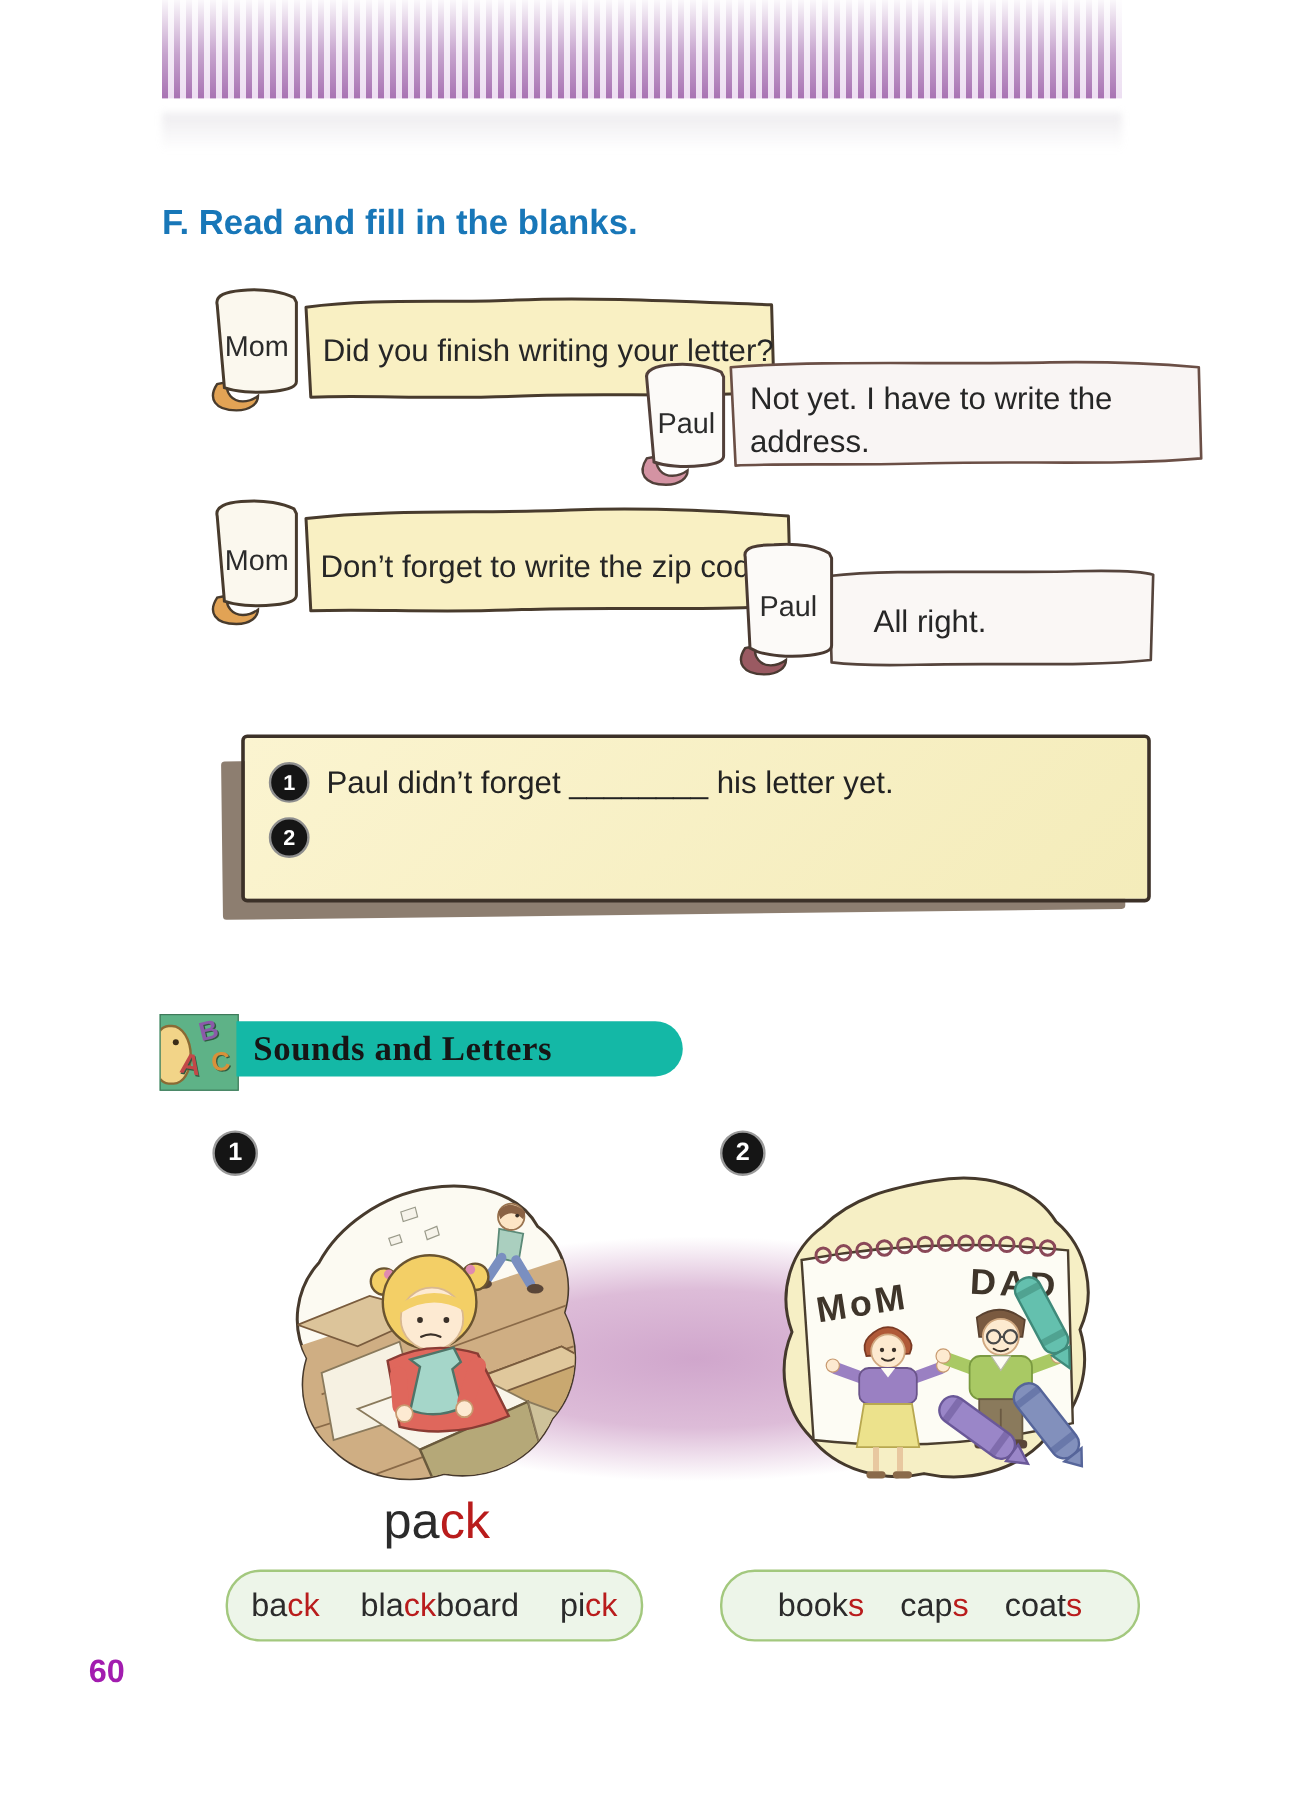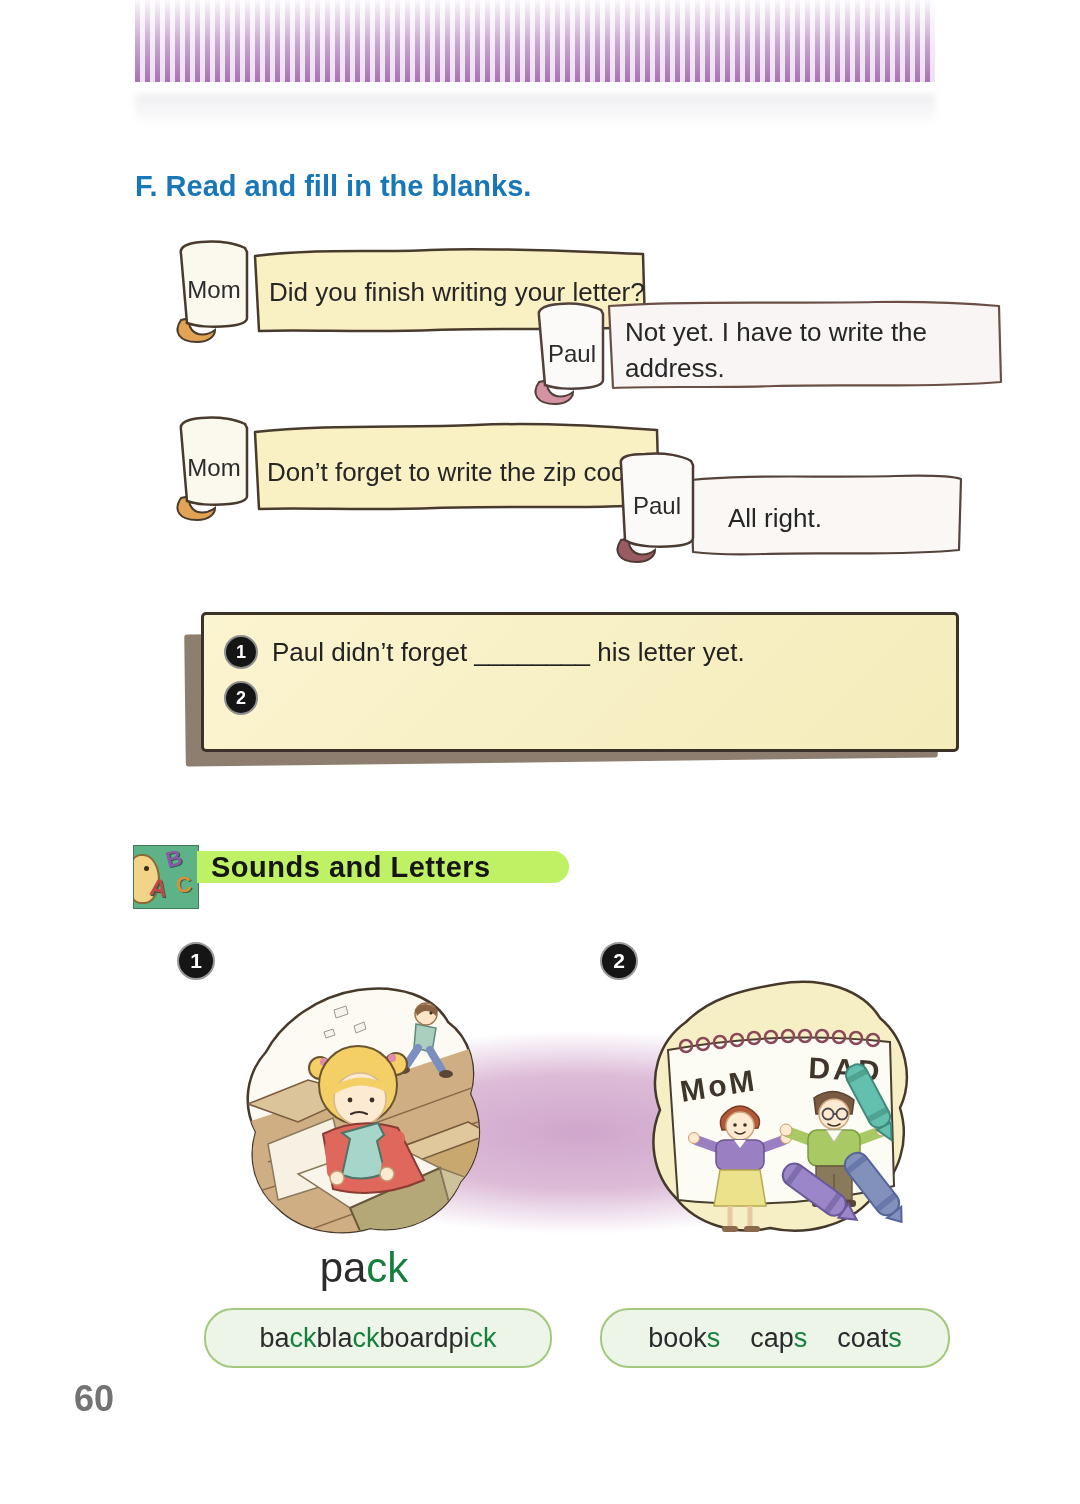--- a/index.html
+++ b/index.html
@@ -40,47 +40,47 @@
 
   
   .abc-icon { left:133px; top:845px; width:64px; height:62px; background:#5eb287; border:1px solid #3f7a5a; overflow:hidden; }
   .abc-blob { position:absolute; left:-6px; top:8px; width:28px; height:46px; background:#f2d488;
     border:2px solid #8a6a34; border-radius:45% 60% 55% 45%; }
   .abc-eye { position:absolute; left:10px; top:20px; width:5px; height:5px; background:#3a2c18; border-radius:50%; }
   .abc-letter { position:absolute; font-weight:bold; text-shadow:1px 1px 0 #2f5a40; }
   .abc-b { left:32px; top:0px; font-size:22px; color:#8a5aa8; transform:rotate(-14deg); }
   .abc-a { left:16px; top:28px; font-size:24px; color:#c24848; transform:rotate(9deg); }
   .abc-c { left:42px; top:26px; font-size:22px; color:#d8913a; transform:rotate(-5deg); }
-  .sounds-pill { left:197px; top:851px; width:372px; height:32px; background:#bef264; border-radius:0 23px 23px 0;
-    display:flex; align-items:center; padding-left:14px; box-sizing:border-box; }
+  .sounds-pill { left:197px; top:851px; width:372px; height:46px; background:#14b8a6; border-radius:0 23px 23px 0;
+    display:flex; align-items:center; padding-left:14px; box-sizing:border-box;font-family:Liberation Serif, serif; }
   .sounds-title { font-size:29px; font-weight:bold; color:#161616; letter-spacing:0.5px; }
 
   .item-badge { position:absolute; width:34px; height:34px; border-radius:50%; background:#151515; color:#fff;
     font-weight:bold; font-size:21px; display:flex; align-items:center; justify-content:center; border:2px solid #9a9a9a; }
   .item-badge-1 { left:177px; top:942px; }
   .item-badge-2 { left:600px; top:942px; }
 
   .pink-band { left:240px; top:1005px; width:680px; height:245px;
     background: radial-gradient(ellipse 60% 52% at 50% 52%, #d0a6cc 0%, #ddbcd8 45%, rgba(221,188,216,0) 80%); }
 
   .illus { position:absolute; }
 
   
   .sound-word { position:absolute; text-align:center; font-size:42px; color:#2b2b2b; }
   .sound-word-1 { left:238px; top:1244px; width:252px; }
   .sound-word-2 { left:638px; top:1244px; width:282px; }
-  .hl { color:#15803d; }
+  .hl { color:#b91c1c; }
 
   .bank { position:absolute; top:1308px; height:56px; border:2.5px solid #a3c87e; border-radius:29px;
     background:#edf5e9; display:flex; align-items:center; justify-content:center; font-size:27px; color:#2b2b2b; }
-  .bank-1 { left:204px; width:344px; }
+  .bank-1 { left:188px; width:344px; gap:34px; }
   .bank-2 { left:600px; width:346px; gap:30px; }
   .bank-word { white-space:nowrap; }
 
-  .page-num { left:74px; top:1378px; font-size:36px; font-weight:bold; color:#737373; }
+  .page-num { left:74px; top:1378px; font-size:27px; font-weight:bold; color:#a21caf; }
 </style>
 </head>
 <body>
 
 <div class="page">
 
   <div class="abs stripes"></div>
   <div class="abs showthrough"></div>
 
   <div class="abs section-title">F. Read and fill in the blanks.</div>

